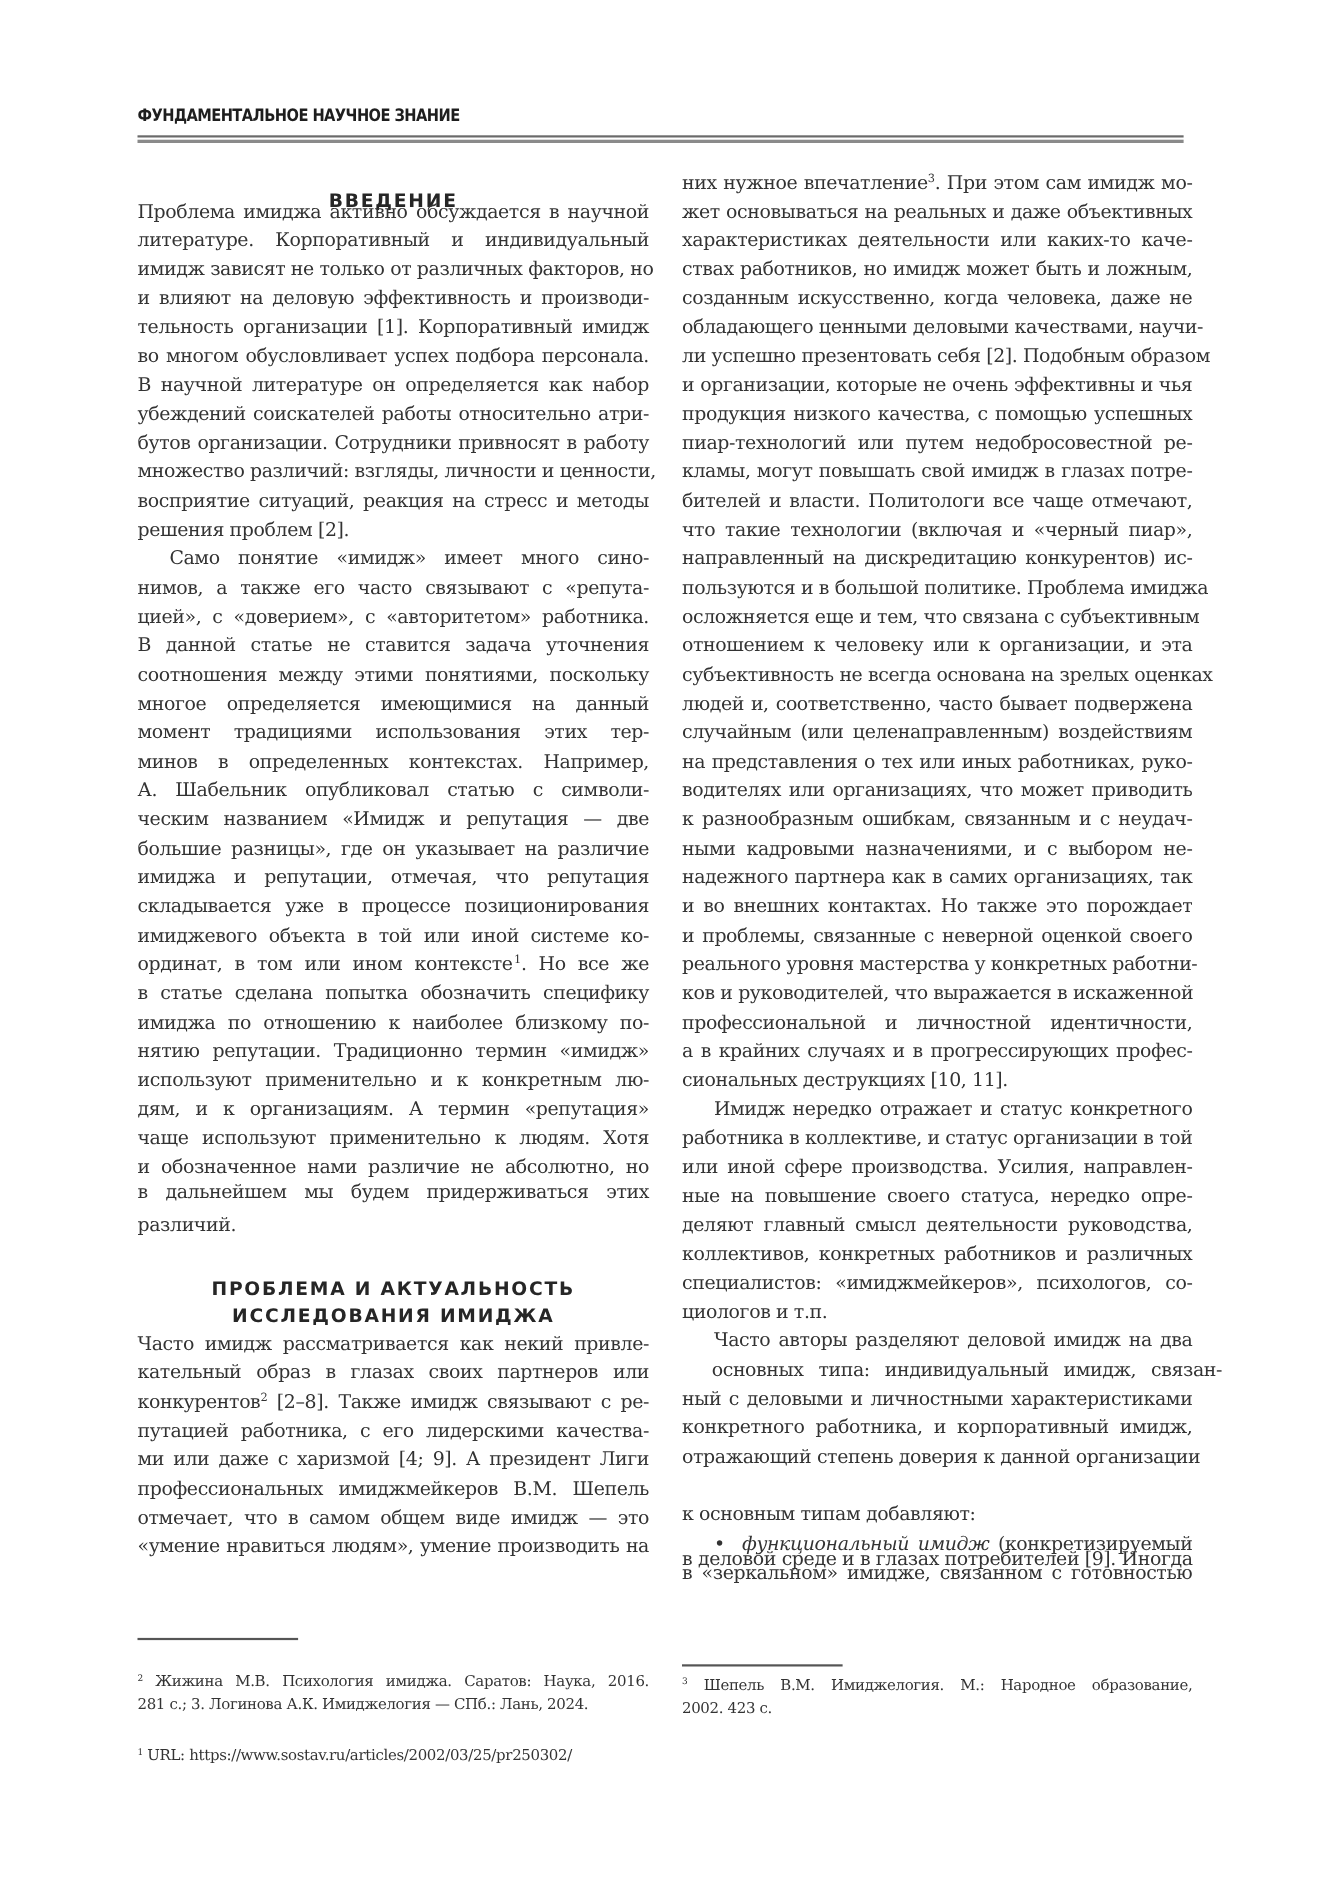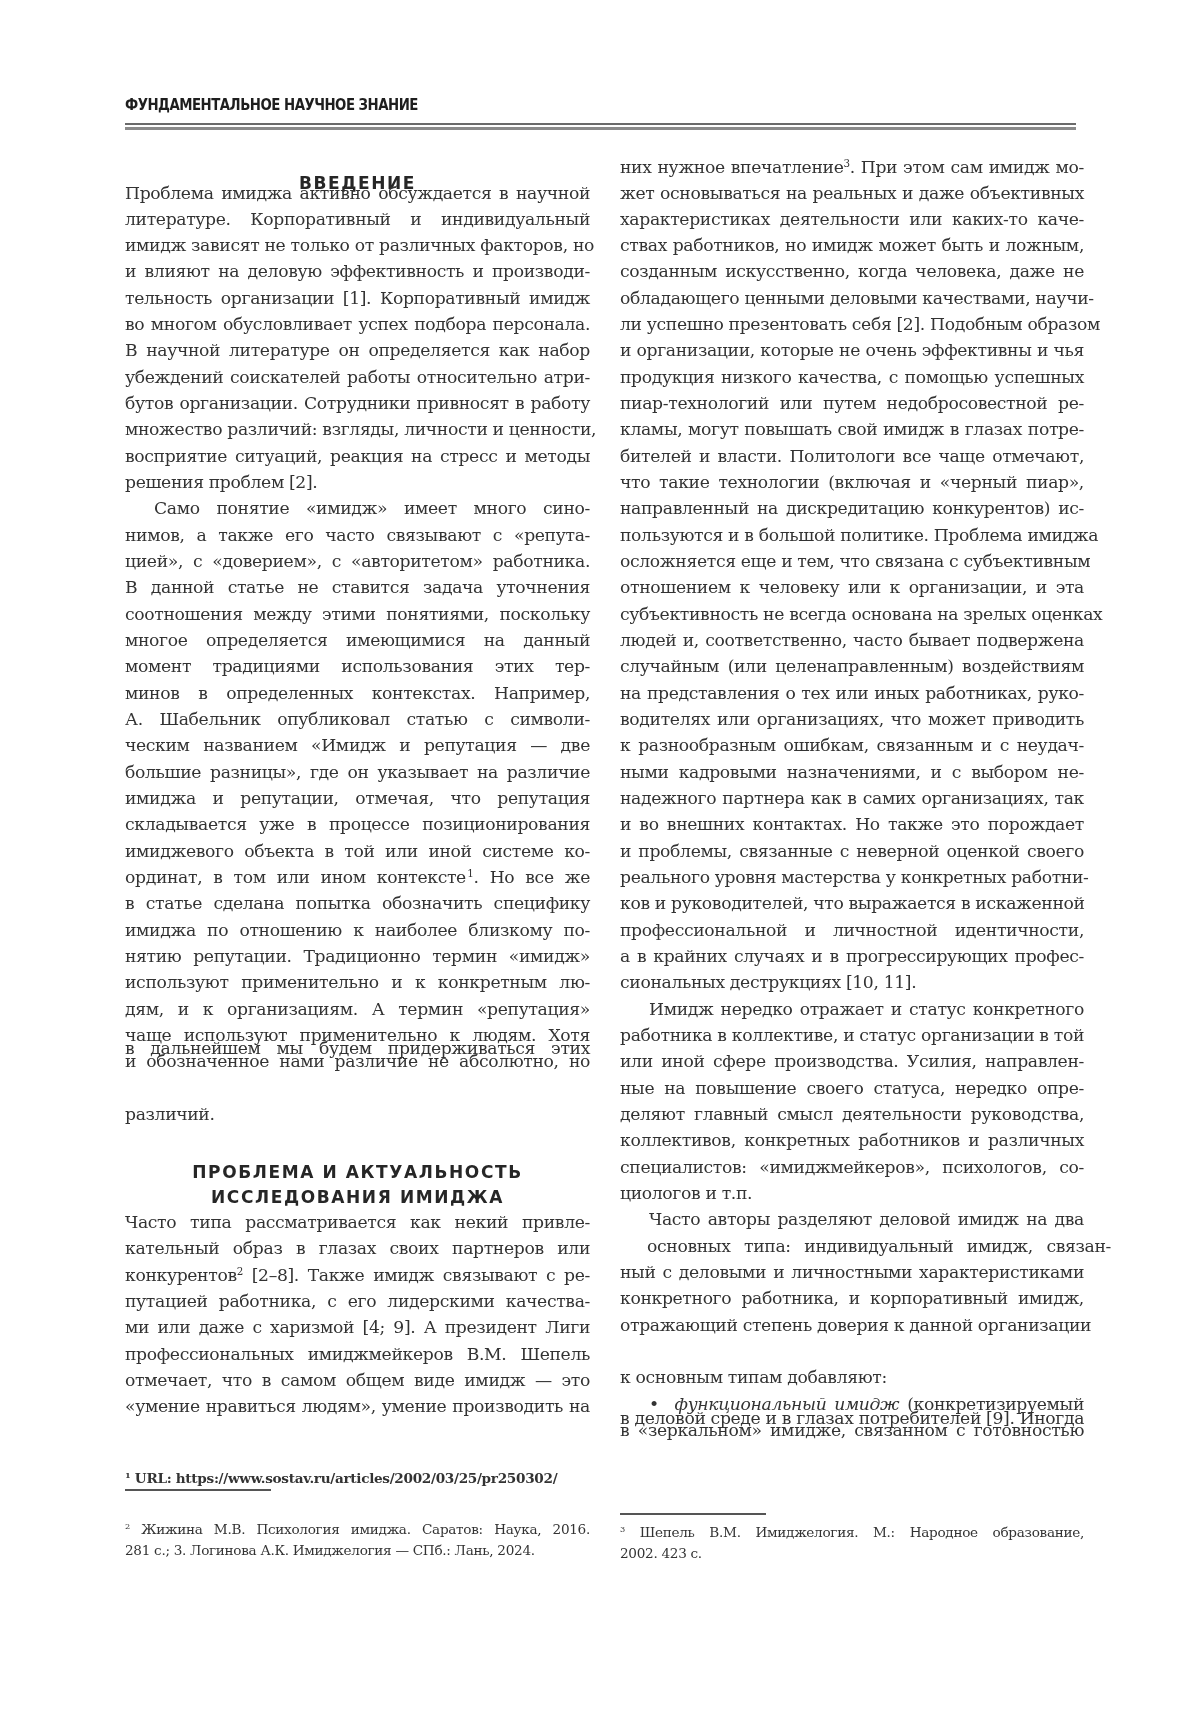--- a/index.html
+++ b/index.html
@@ -61,37 +61,37 @@
     <div class="line justify" style="top:811px;">складывается уже в процессе позиционирования</div>
     <div class="line justify" style="top:838px;">имиджевого объекта в той или иной системе ко-</div>
     <div class="line justify" style="top:864px;"><span>ординат, в том или ином контексте</span> <sup>1</sup><span>. Но все же</span></div>
     <div class="line justify" style="top:890px;">в статье сделана попытка обозначить специфику</div>
     <div class="line justify" style="top:917px;">имиджа по отношению к наиболее близкому по-</div>
     <div class="line justify" style="top:943px;">нятию репутации. Традиционно термин «имидж»</div>
     <div class="line justify" style="top:969px;">используют применительно и к конкретным лю-</div>
     <div class="line justify" style="top:996px;">дям, и к организациям. А термин «репутация»</div>
     <div class="line justify" style="top:1022px;">чаще используют применительно к людям. Хотя</div>
     <div class="line justify" style="top:1048px;">и обозначенное нами различие не абсолютно, но</div>
-    <div class="line justify" style="top:1035px;">в дальнейшем мы будем придерживаться этих</div>
+    <div class="line justify" style="top:1071px;">в дальнейшем мы будем придерживаться этих</div>
     <div class="line" style="top:1101px;">различий.</div>
 
     <div class="heading" style="top:1159px;">ПРОБЛЕМА И АКТУАЛЬНОСТЬ</div>
     <div class="heading" style="top:1184px;">ИССЛЕДОВАНИЯ ИМИДЖА</div>
 
-    <div class="line justify" style="top:1209px;">Часто типа рассматривается как некий привле-</div>
+    <div class="line justify" style="top:1209px;">Часто имидж рассматривается как некий привле-</div>
     <div class="line justify" style="top:1235px;">кательный образ в глазах своих партнеров или</div>
     <div class="line justify" style="top:1262px;"><span>конкурентов</span><sup>2</sup><span> [2–8]. Также имидж связывают с ре-</span></div>
     <div class="line justify" style="top:1288px;">путацией работника, с его лидерскими качества-</div>
     <div class="line justify" style="top:1314px;">ми или даже с харизмой [4; 9]. А президент Лиги</div>
     <div class="line justify" style="top:1341px;">профессиональных имиджмейкеров В.М. Шепель</div>
     <div class="line justify" style="top:1367px;">отмечает, что в самом общем виде имидж — это</div>
     <div class="line justify" style="top:1393px;">«умение нравиться людям», умение производить на</div>
 
     <div class="fn-rule" style="left:0; top:1489px; width:146px;"></div>
-    <div class="fn" style="top:1468px;font-weight:bold;"><sup>1</sup><span> URL: https://www.sostav.ru/articles/2002/03/25/pr250302/</span></div>
+    <div class="fn" style="top:1586px;"><sup>1</sup><span> URL: https://www.sostav.ru/articles/2002/03/25/pr250302/</span></div>
     <div class="fn justify" style="top:1519px;"><sup>2</sup><span> Жижина М.В. Психология имиджа. Саратов: Наука, 2016.</span></div>
     <div class="fn" style="top:1540px;">281 с.; 3. Логинова А.К. Имиджелогия — СПб.: Лань, 2024.</div>
   </div>
 
   <div class="col col-right">
     <div class="line justify" style="top:154px;"><span>них нужное впечатление</span><sup>3</sup><span>. При этом сам имидж мо-</span></div>
     <div class="line justify" style="top:180px;">жет основываться на реальных и даже объективных</div>
     <div class="line justify" style="top:206px;">характеристиках деятельности или каких-то каче-</div>
     <div class="line justify" style="top:232px;">ствах работников, но имидж может быть и ложным,</div>
     <div class="line justify" style="top:258px;">созданным искусственно, когда человека, даже не</div>

